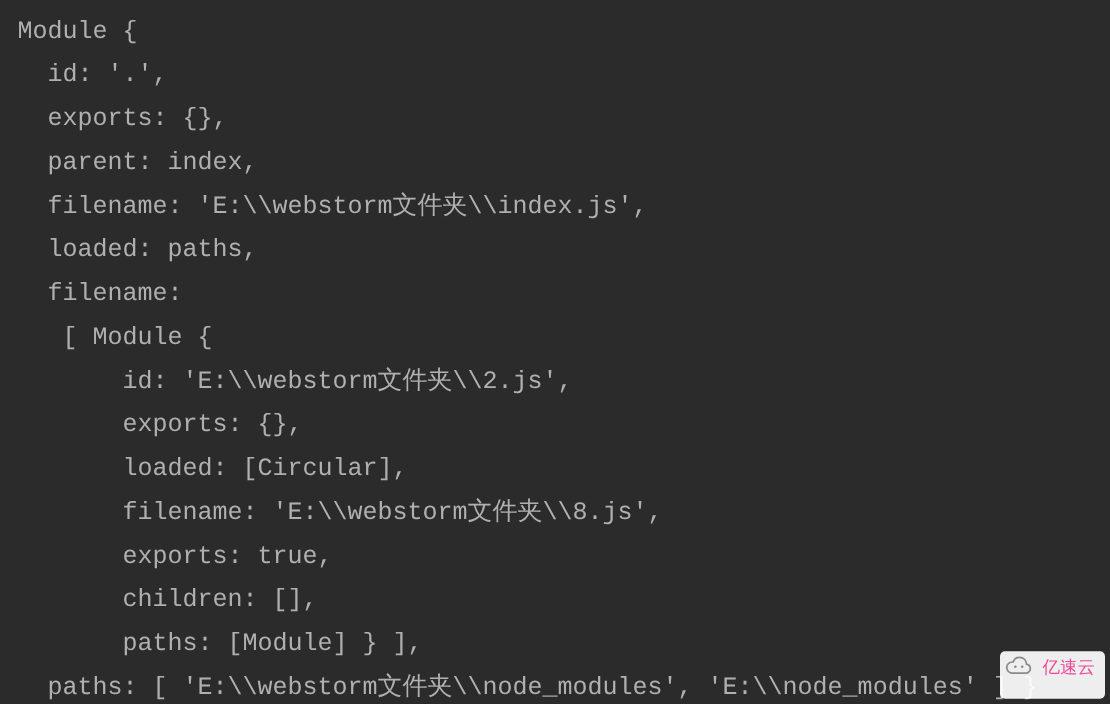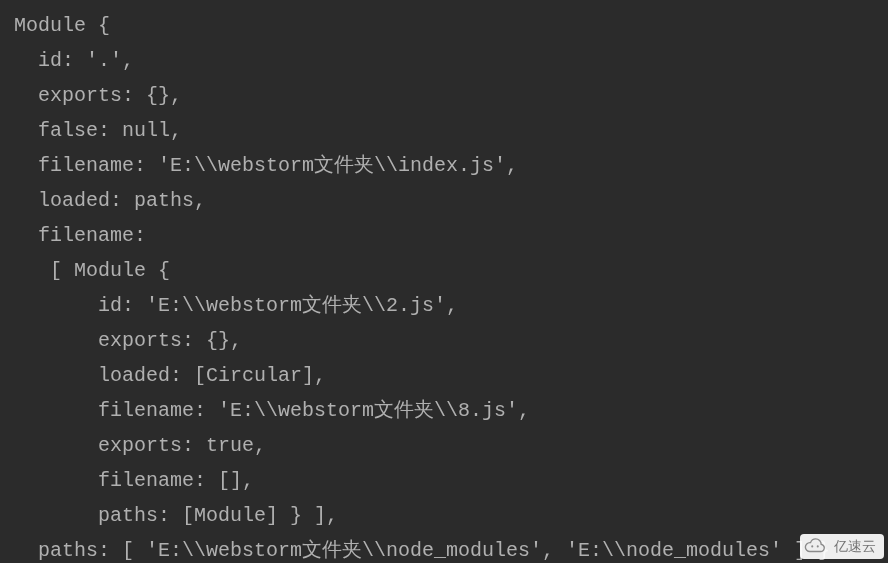--- a/index.html
+++ b/index.html
@@ -22,49 +22,49 @@
     letter-spacing: 0px;
   }
   .watermark {
     position: absolute;
     right: 4px;
     bottom: 4px;
     display: flex;
     align-items: center;
     gap: 8px;
     background: rgba(255,255,255,0.92);
-    padding: 2px 8px 2px 4px;
+    padding: 2px 8px 15px 4px;
     border-radius: 4px;
     font-family: sans-serif;
     font-size: 14px;
-    color: #737373;
+    color: #ec4899;
   }
   .watermark svg {
     width: 22px;
     height: 18px;
     fill: #8a8a8a;
   }
 </style>
 </head>
 <body>
 
 <pre class="code"><span>Module {</span>
 <span>  id: '.',</span>
 <span>  exports: {},</span>
-<span>  false: null,</span>
+<span>  parent: index,</span>
 <span>  filename: 'E:\\webstorm文件夹\\index.js',</span>
 <span>  loaded: paths,</span>
 <span>  filename:</span>
 <span>   [ Module {</span>
 <span>       id: 'E:\\webstorm文件夹\\2.js',</span>
 <span>       exports: {},</span>
 <span>       loaded: [Circular],</span>
 <span>       filename: 'E:\\webstorm文件夹\\8.js',</span>
 <span>       exports: true,</span>
-<span>       filename: [],</span>
+<span>       children: [],</span>
 <span>       paths: [Module] } ],</span>
 <span>  paths: [ 'E:\\webstorm文件夹\\node_modules', 'E:\\node_modules' ] }</span></pre>
 
 <div class="watermark">
   <span>
     <svg viewBox="0 0 64 40">
       <path d="M50 18c0-9-7-16-16-16-7 0-13 5-15 11-1 0-1 0-2 0-7 0-13 6-13 13s6 13 13 13h31c6 0 11-5 11-11 0-5-4-9-9-10z" fill="none" stroke="#8a8a8a" stroke-width="4"></path>
       <circle cx="24" cy="24" r="3" fill="#8a8a8a"></circle>
       <circle cx="40" cy="24" r="3" fill="#8a8a8a"></circle>
     </svg>

